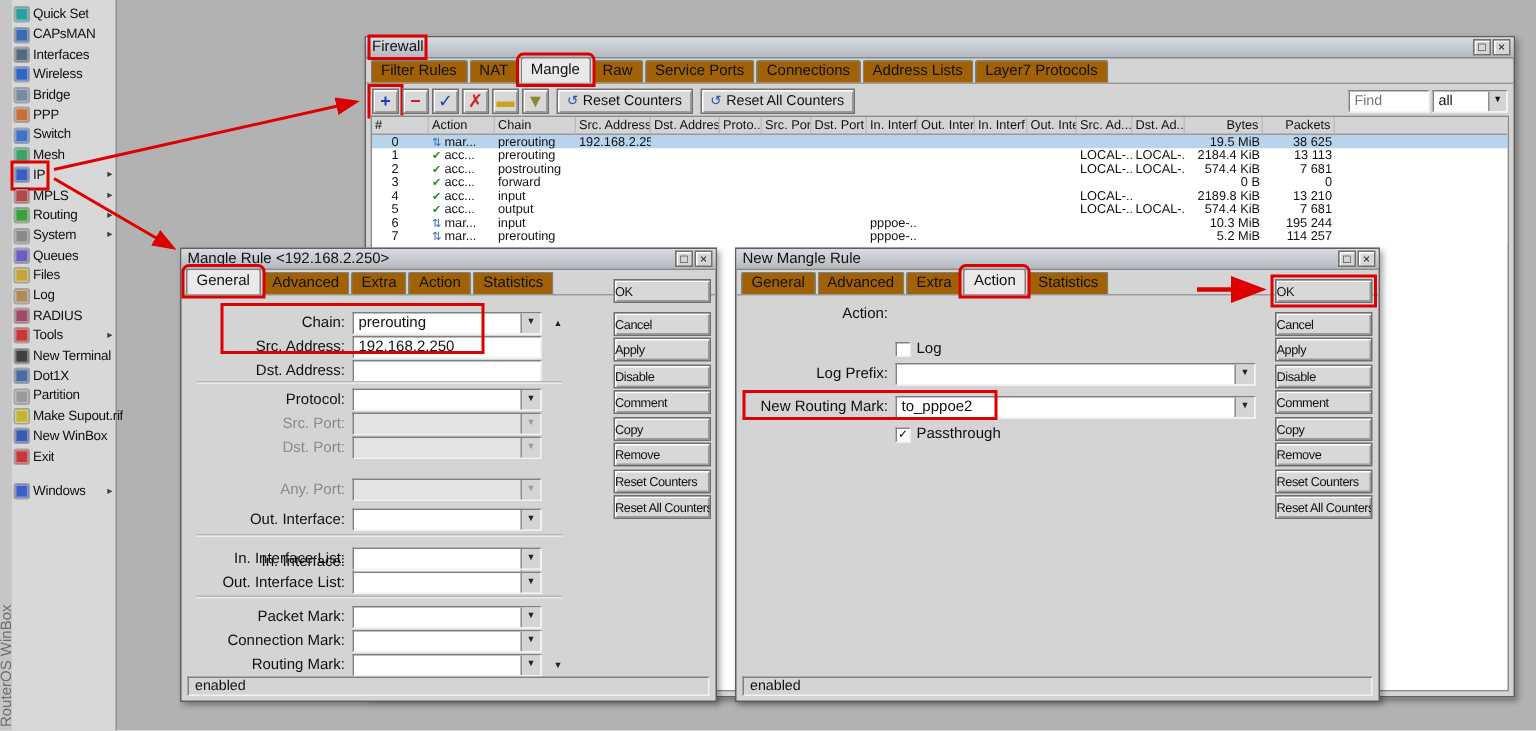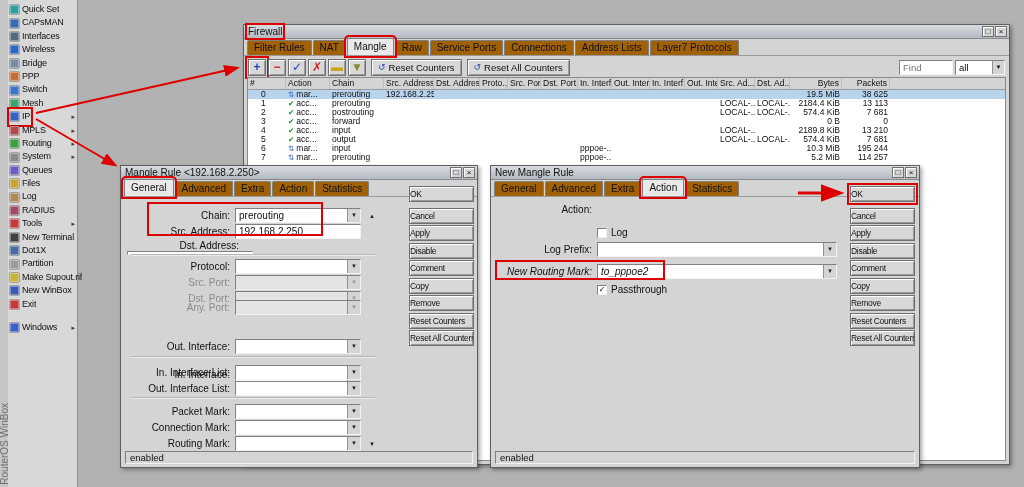--- a/index.html
+++ b/index.html
@@ -497,21 +497,21 @@
           <span class="fld-val">prerouting</span>
           <span class="arrow-btn">▼</span>
         </div>
       </div>
       <div class="frow" style="top: 58px;">
         <span class="flabel">Src. Address:</span>
         <div class="fld">
           <span class="fld-val">192.168.2.250</span>
         </div>
       </div>
-      <div class="frow" style="top: 74px; flex-direction: column;">
+      <div class="frow" style="top: 74px;">
         <span class="flabel">Dst. Address:</span>
         <div class="fld">
           <span class="fld-val"></span>
         </div>
       </div>
       <div class="frow" style="top: 93px;">
         <span class="flabel">Protocol:</span>
         <div class="fld combo">
           <span class="fld-val"></span>
           <span class="arrow-btn">▼</span>
@@ -524,21 +524,21 @@
           <span class="arrow-btn">▼</span>
         </div>
       </div>
       <div class="frow disabled" style="top: 125px;">
         <span class="flabel">Dst. Port:</span>
         <div class="fld combo">
           <span class="fld-val"></span>
           <span class="arrow-btn">▼</span>
         </div>
       </div>
-      <div class="frow disabled" style="top: 134px;">
+      <div class="frow disabled" style="top: 153px;">
         <span class="flabel">Any. Port:</span>
         <div class="fld combo">
           <span class="fld-val"></span>
           <span class="arrow-btn">▼</span>
         </div>
       </div>
       <div class="frow" style="top: 157px; margin-top: 44px;">
         <span class="flabel">In. Interface:</span>
         <div class="fld combo">
           <span class="fld-val"></span>
@@ -634,21 +634,21 @@
     <span class="checkbox"></span>
     <span class="cb-label">Log</span>
   </div>
   <div class="nrow" style="top:76px;">
     <span class="flabel">Log Prefix:</span>
     <div class="fld combo">
       <span class="fld-val"></span>
       <span class="arrow-btn">▼</span>
     </div>
   </div>
-  <div class="nrow" style="top:98px;font-style:italic;">
+  <div class="nrow" style="top:98px;">
     <span class="flabel">New Routing Mark:</span>
     <div class="fld combo">
       <span class="fld-val">to_pppoe2</span>
       <span class="arrow-btn">▼</span>
     </div>
   </div>
   <div class="nrow" style="top:116px;">
     <span class="flabel"></span>
     <span class="checkbox">
         <span>✓</span>

